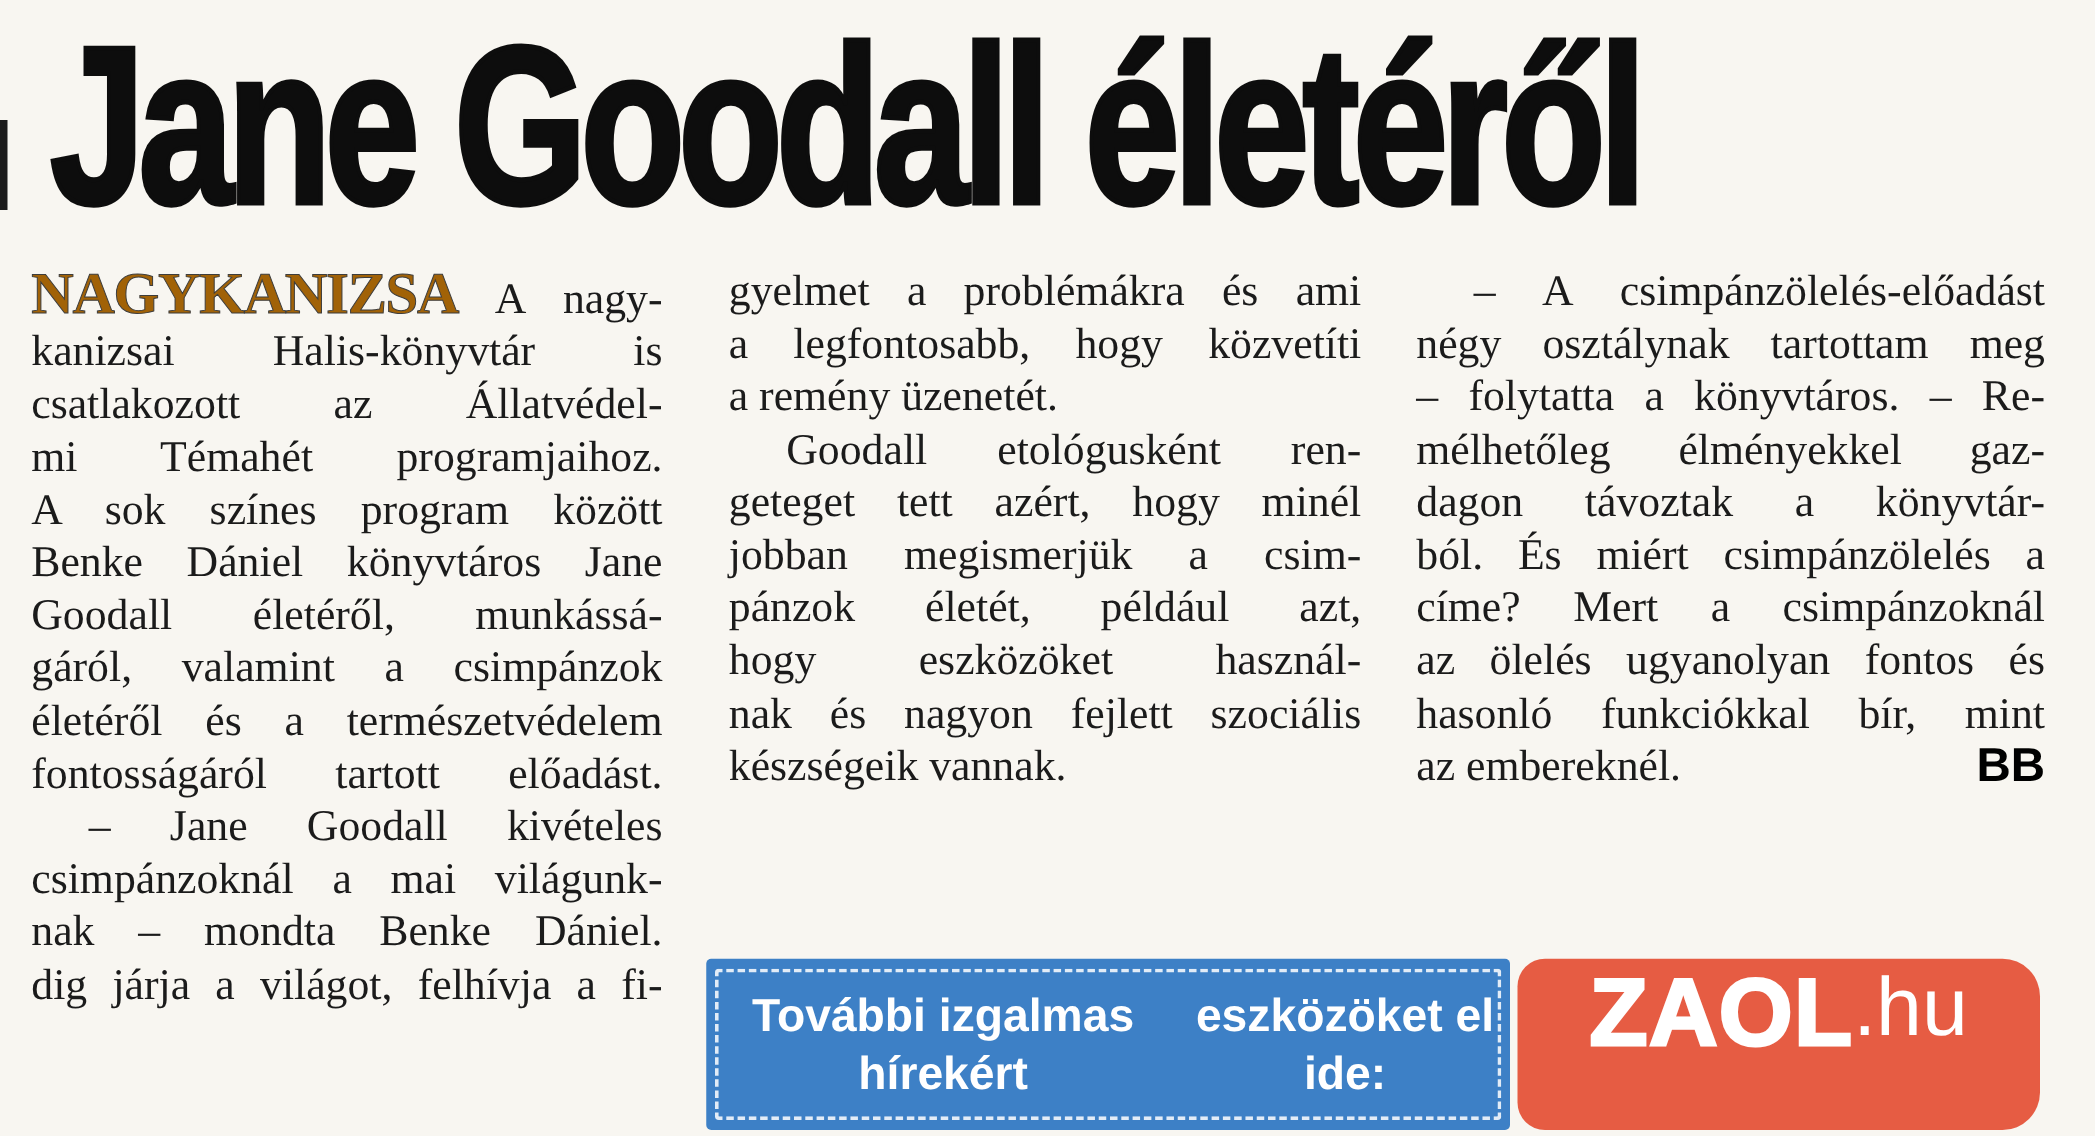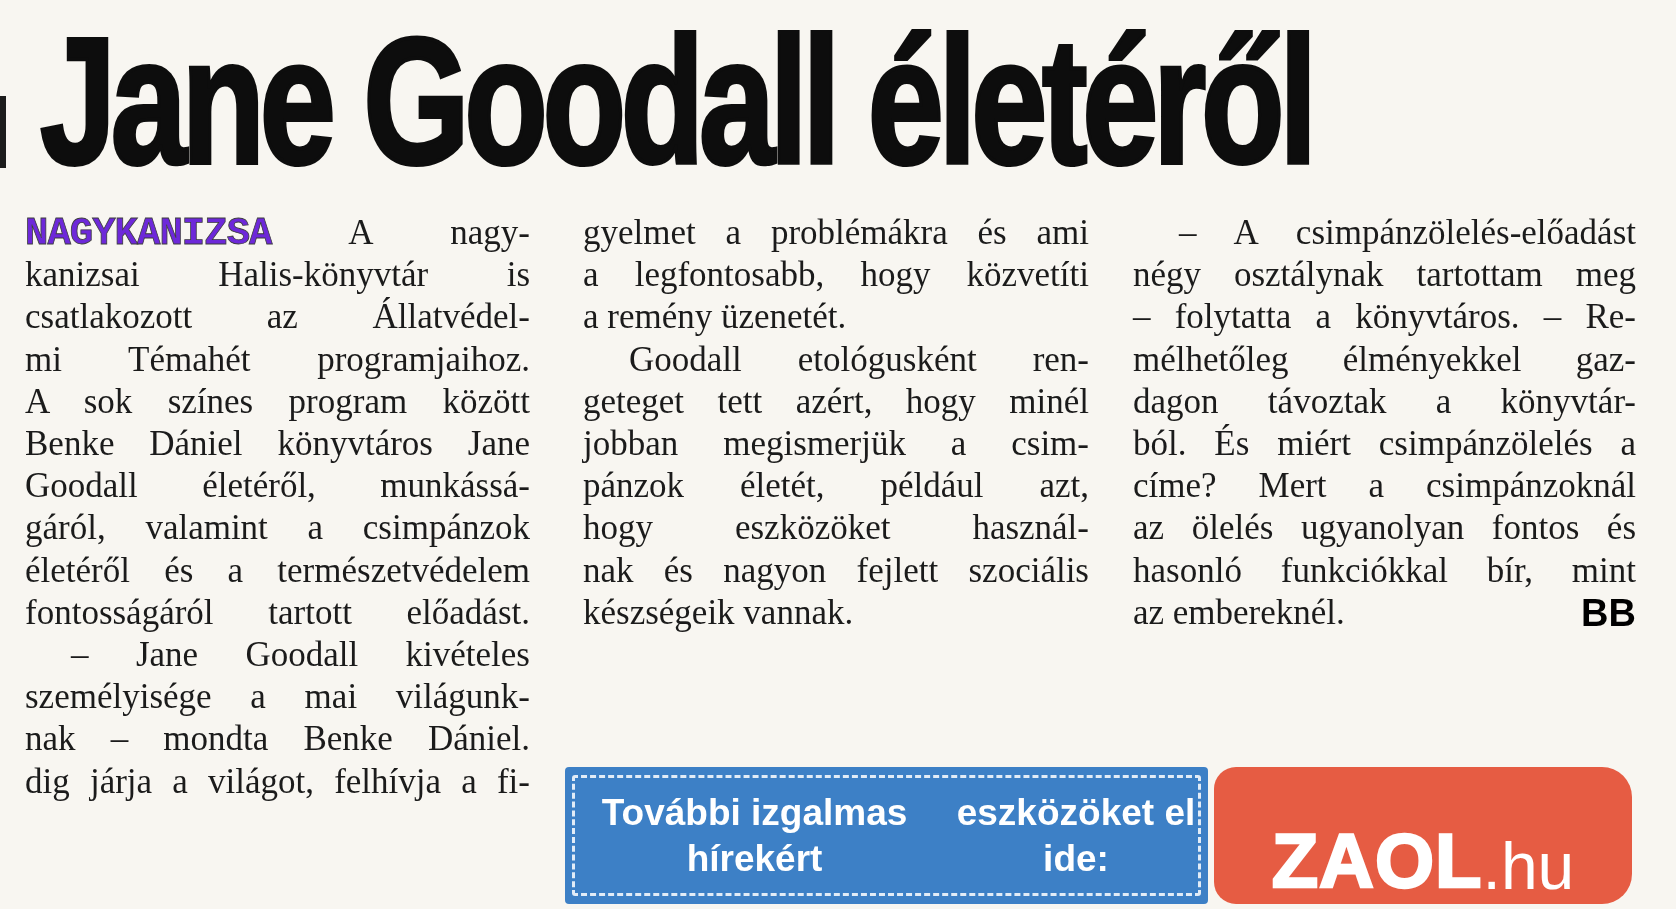--- a/index.html
+++ b/index.html
@@ -43,26 +43,26 @@
     line-height: 42.2px;
     text-align: justify;
   }
   .col-1 { left: 25px;   width: 505px; }
   .col-2 { left: 583px;  width: 506px; }
   .col-3 { left: 1133px; width: 503px; }
   .line { text-align: justify; text-align-last: justify; }
   .line.left { text-align: left; text-align-last: left; }
   .line.indent { text-indent: 46px; }
   .dateline {
-    font-family: Liberation Mono, monospace;
+    font-family: Liberation Serif, serif;
     font-weight: 700;
-    font-size: 39px;
+    font-size: 47px;
     line-height: 1;
     letter-spacing: -1px;
-    color: #6d28d9;
+    color: #a16207;
     -webkit-text-stroke: 0.8px #3d3d3d;
   }
   .byline {
     float: right;
     font-family: "Liberation Sans", sans-serif;
     font-weight: 700;
     font-size: 38px;
     line-height: 42.2px;
     color: #000000;
   }
@@ -97,21 +97,21 @@
     border: 3px dashed rgba(255,255,255,0.85);
     border-radius: 3px;
     pointer-events: none;
   }
   .banner-red {
     margin-left: 6px;
     width: 418px;
     height: 100%;
     border-radius: 22px 30px 30px 22px;
     display: flex;
-    align-items: flex-end;
+    align-items: flex-start;
     justify-content: center;
     color: #ffffff;
     font-family: "Liberation Sans", sans-serif;
     white-space: nowrap;
   }
   .zaol-main {
     font-weight: 700;
     font-size: 76px;
     letter-spacing: 1px;
     -webkit-text-stroke: 2.5px #ffffff;
@@ -135,21 +135,21 @@
       <div class="line">kanizsai Halis-könyvtár is</div>
       <div class="line">csatlakozott az Állatvédel-</div>
       <div class="line">mi Témahét programjaihoz.</div>
       <div class="line">A sok színes program között</div>
       <div class="line">Benke Dániel könyvtáros Jane</div>
       <div class="line">Goodall életéről, munkássá-</div>
       <div class="line">gáról, valamint a csimpánzok</div>
       <div class="line">életéről és a természetvédelem</div>
       <div class="line">fontosságáról tartott előadást.</div>
       <div class="line indent">– Jane Goodall kivételes</div>
-      <div class="line">személyisége a mai világunk-</div>
+      <div class="line">csimpánzoknál a mai világunk-</div>
       <div class="line">nak – mondta Benke Dániel.</div>
       <div class="line">dig járja a világot, felhívja a fi-</div>
     </div>
   <div class="col col-2">
       <div class="line">gyelmet a problémákra és ami</div>
       <div class="line">a legfontosabb, hogy közvetíti</div>
       <div class="line left">a remény üzenetét.</div>
       <div class="line indent">Goodall etológusként ren-</div>
       <div class="line">geteget tett azért, hogy minél</div>
       <div class="line">jobban megismerjük a csim-</div>

